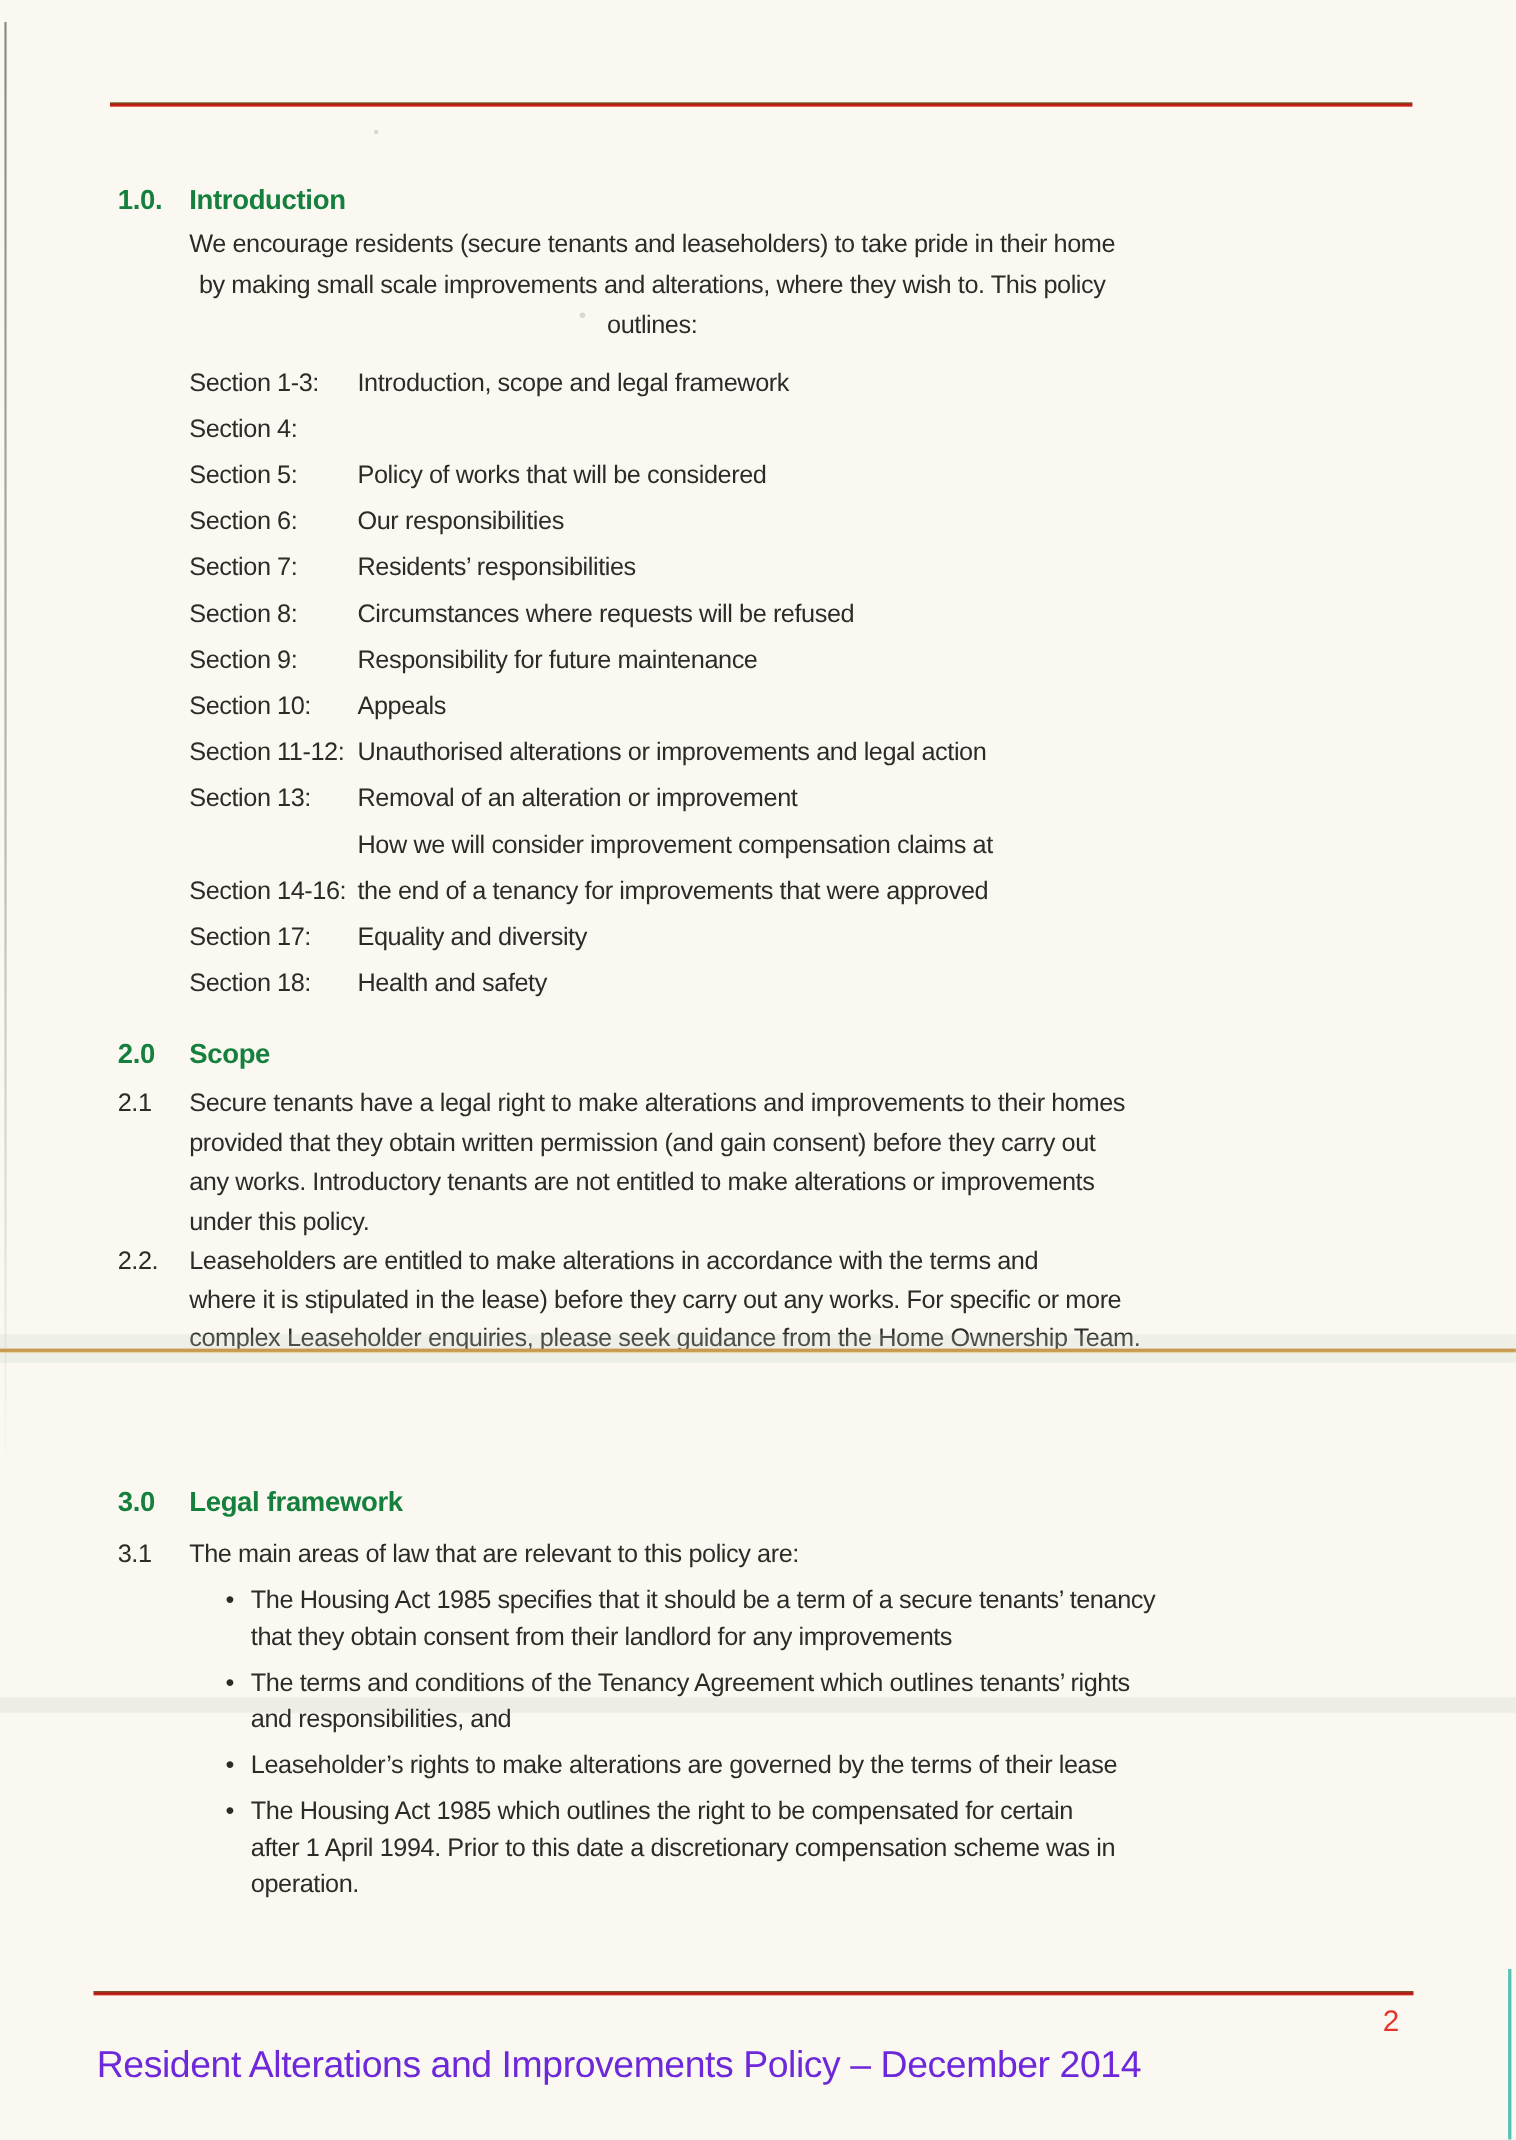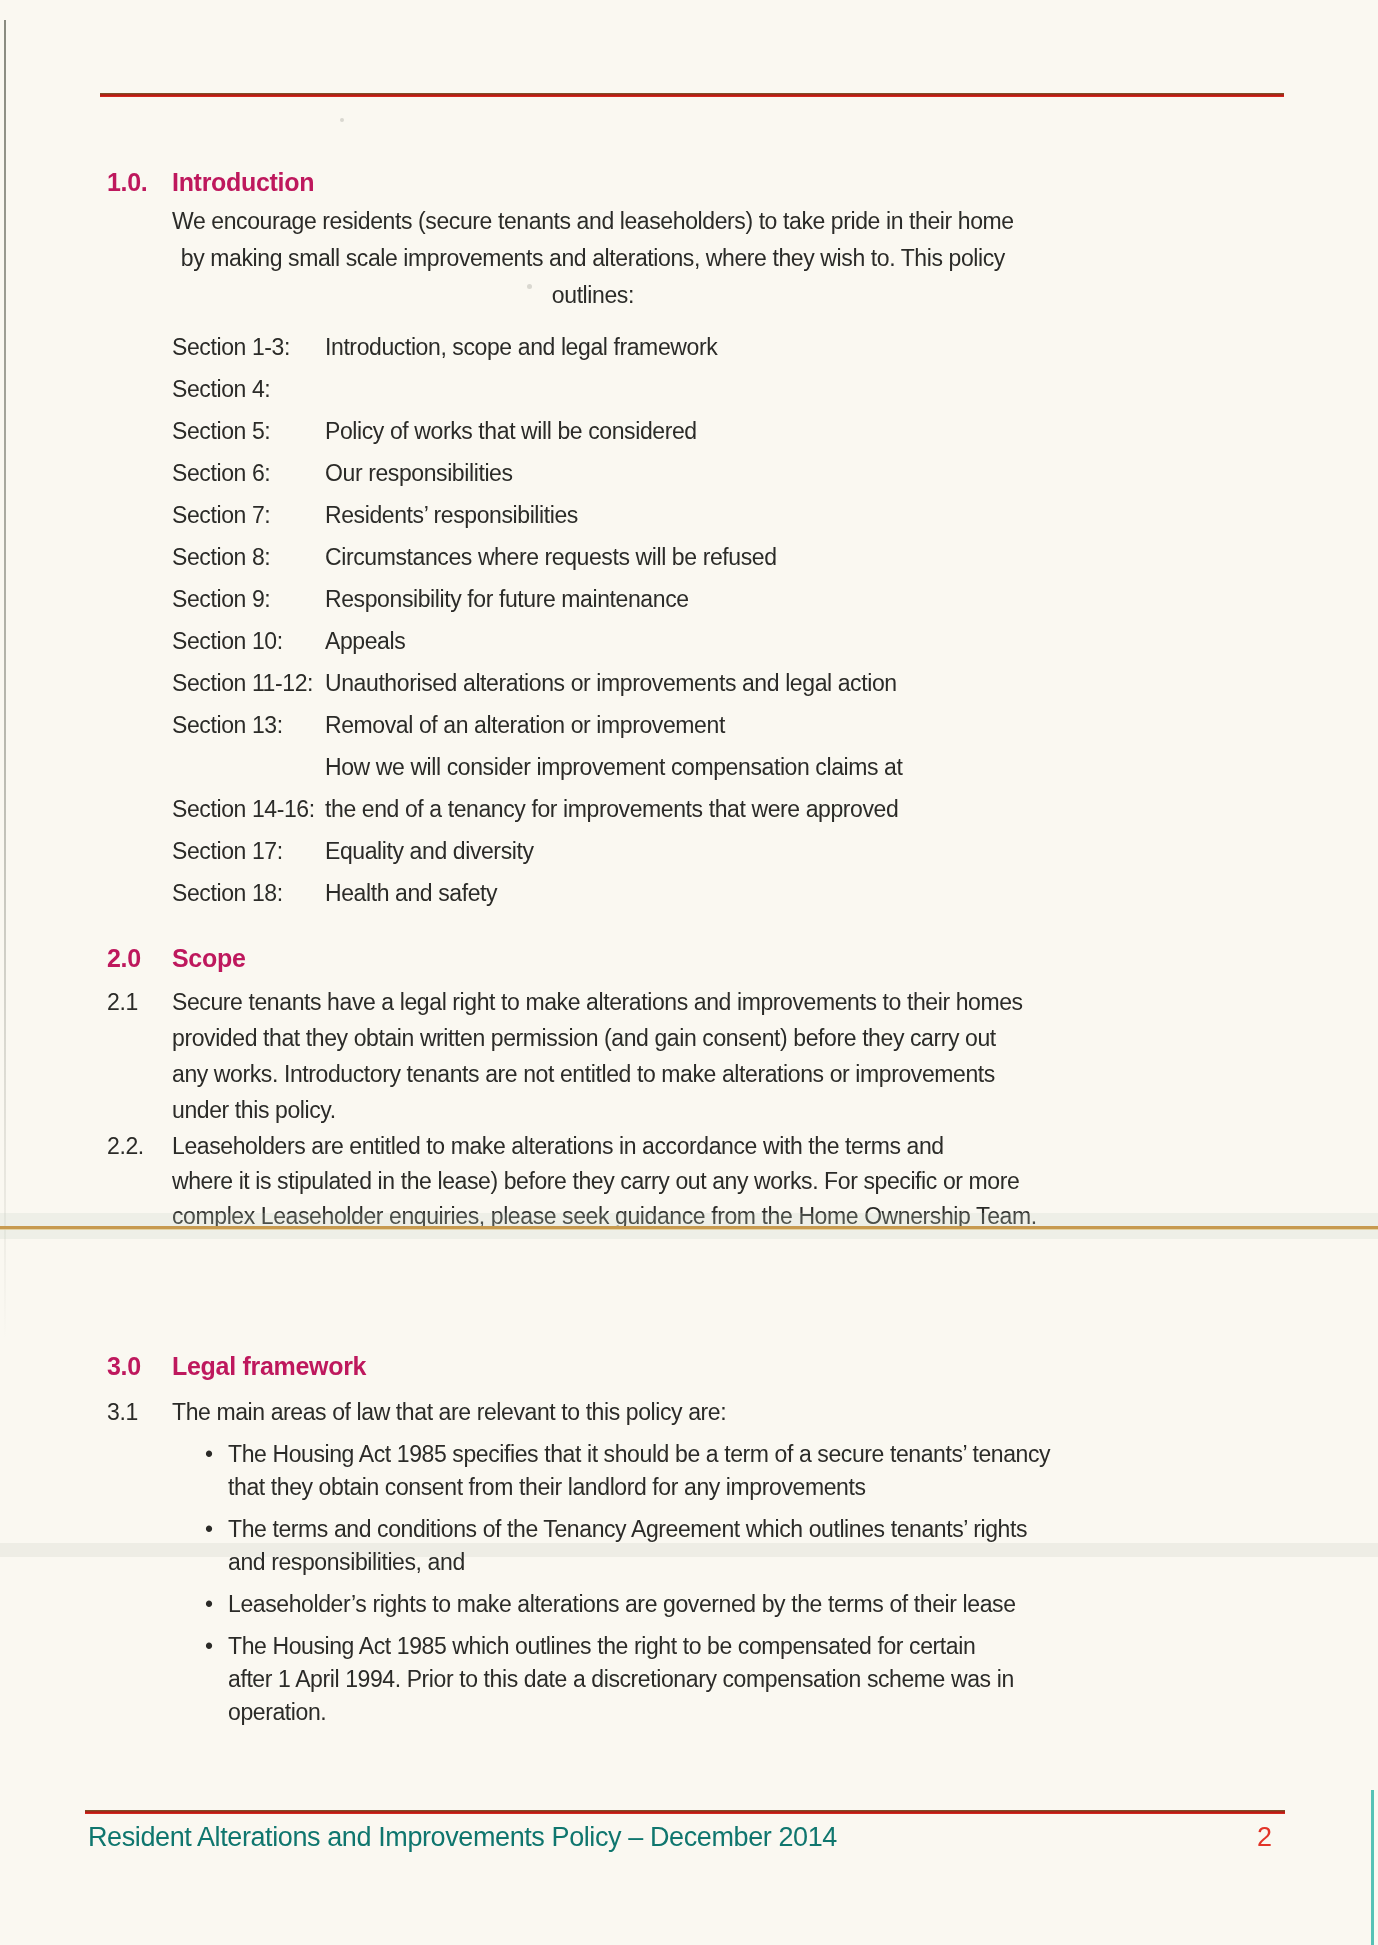--- a/index.html
+++ b/index.html
@@ -11,21 +11,21 @@
     overflow:hidden;
   }
   .page{
     position:relative;width:1378px;height:1945px;
     background:#faf8f1;
   }
   .abs{position:absolute;}
   
   .rule{height:4px;background:linear-gradient(to bottom,#6f5e2d 0%,#b61612 55%,#da2f22 100%);}
   
-  .h-row{font-size:25px;font-weight:bold;color:#be185d;letter-spacing:-0.3px;white-space:nowrap;}
+  .h-row{font-size:25px;font-weight:bold;color:#15803d;letter-spacing:-0.3px;white-space:nowrap;}
   .h-row .h-num{display:inline-block;width:65px;}
   
   .para{font-size:23px;line-height:36px;letter-spacing:-0.4px;}
   .para .p-num{position:absolute;left:0;top:0;}
   .para .p-body{margin-left:65px;}
   .para .p-line{white-space:nowrap;}
   
   .intro-para{font-size:23px;line-height:37px;letter-spacing:-0.4px;text-align:center;}
   .intro-para .p-line{white-space:nowrap;}
   
@@ -33,21 +33,21 @@
   .toc-row{display:flex;align-items:flex-end;}
   .toc-label{flex:0 0 153px;line-height:42px;white-space:nowrap;}
   .toc-desc{line-height:42px;white-space:nowrap;}
   
   .bullets{font-size:23px;letter-spacing:-0.4px;}
   .bullet{position:relative;margin-bottom:9px;}
   .bullet .b-dot{position:absolute;left:0;top:0;line-height:33px;font-size:23px;}
   .bullet .b-body{margin-left:23px;}
   .bullet .b-line{line-height:33px;white-space:nowrap;}
   
-  .footer-text{font-size:27px;color:#0f766e;letter-spacing:-0.4px;white-space:nowrap;}
+  .footer-text{font-size:34px;color:#6d28d9;letter-spacing:-0.4px;white-space:nowrap;margin-top:36px;}
   .page-num{font-size:27px;color:#e23428;}
   
   .artifact-tan-band{background:rgba(198,208,196,0.22);}
   .artifact-tan-line{height:3px;background:#c79a50;box-shadow:0 1px 0 rgba(226,205,150,0.8);}
   .artifact-faint-band{background:rgba(205,203,194,0.25);}
   .left-edge-line{width:2px;background:linear-gradient(to bottom,rgba(62,66,52,0.6) 0%,rgba(62,66,52,0.35) 55%,rgba(62,66,52,0) 100%);}
   .teal-strip{width:3px;background:#56c2b6;}
   .speck{background:rgba(120,120,110,0.25);border-radius:50%;}
 </style>
 </head>

